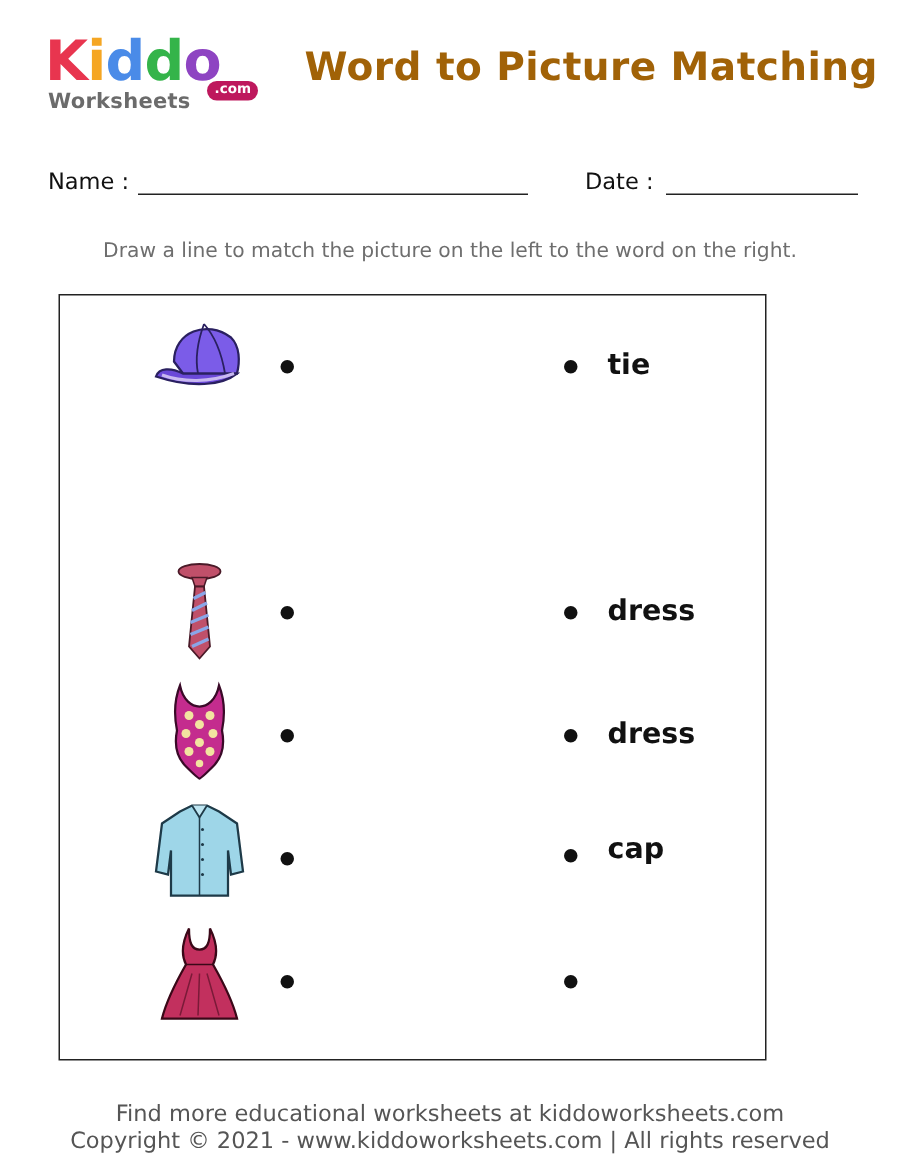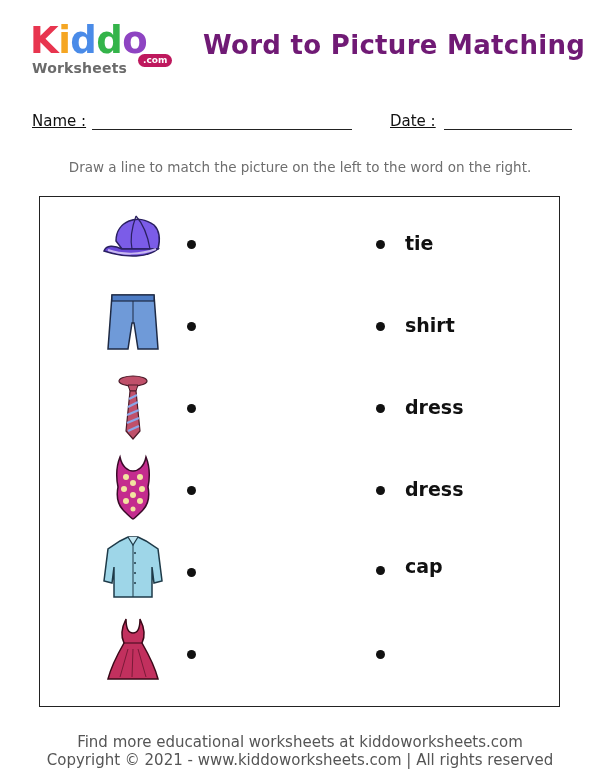--- a/index.html
+++ b/index.html
@@ -5,29 +5,29 @@
     * { margin: 0; padding: 0; box-sizing: border-box; }
     html, body { width: 600px; height: 776px; background: #ffffff; overflow: hidden; }
     body { position: relative; font-family: "Liberation Sans", sans-serif; color: #111; }
 
     .logo { position: absolute; left: 28px; top: 26px; width: 145px; height: 58px; }
     .logo-kiddo { position: absolute; left: 2px; top: -2px; font-family: "DejaVu Sans", sans-serif; font-weight: bold; font-size: 37px; letter-spacing: -0.5px; line-height: 34px; }
     .logo-kiddo span { display: inline-block; }
     .logo-works { position: absolute; left: 4px; top: 34px; font-family: "DejaVu Sans", sans-serif; font-weight: bold; font-size: 14px; color: #6b6b6b; letter-spacing: 0.2px; }
     .logo-com { position: absolute; left: 110px; top: 28px; background: #be185d; color: #fff; font-size: 9px; font-weight: bold; padding: 1px 5px 2px; border-radius: 8px; font-family: "DejaVu Sans", sans-serif; text-align: center; }
 
-    .title { position: absolute; left: 203px; top: 30px; font-family: "DejaVu Sans", sans-serif; font-weight: bold; font-size: 26px; letter-spacing: 0.3px; color: #701a75; white-space: nowrap; }
+    .title { position: absolute; left: 203px; top: 30px; font-family: "DejaVu Sans", sans-serif; font-weight: bold; font-size: 26px; letter-spacing: 0.3px; color: #a16207; white-space: nowrap; }
 
     .field-row { position: absolute; top: 112px; left: 32px; width: 540px; height: 22px; font-family: "DejaVu Sans", sans-serif; font-size: 15px; }
-    .field-label { position: absolute; top: 0; text-decoration: underline; }
+    .field-label { position: absolute; top: 0; }
     .field-line { position: absolute; top: 17px; border-bottom: 1.5px solid #222; height: 0; }
 
     .instructions { position: absolute; top: 159px; left: 0; width: 600px; text-align: center; font-family: "DejaVu Sans", sans-serif; font-size: 13.5px; color: #6e6e6e; }
 
-    .box { position: absolute; left: 39px; top: 196px; width: 521px; height: 511px; border: 1.5px solid #222; }
+    .box { position: absolute; left: 39px; top: 196px; width: 472px; height: 511px; border: 1.5px solid #222; }
 
     .row { position: absolute; left: 0; width: 100%; height: 80px; }
     .pic { position: absolute; left: 58px; width: 70px; height: 70px; }
     .dot { position: absolute; width: 9px; height: 9px; border-radius: 50%; background: #111; }
     .dot-left { left: 147px; }
     .dot-right { left: 336px; }
     .word { position: absolute; left: 365px; font-family: "DejaVu Sans", sans-serif; font-size: 19px; font-weight: 600; color: #111; }
 
     .footer { position: absolute; left: 0; width: 600px; text-align: center; font-family: "DejaVu Sans", sans-serif; font-size: 15px; color: #555; }
   </style>
@@ -60,30 +60,20 @@
       <path d="M18 38 C18 18 40 10 56 22 C62 28 62 38 60 46 L24 46 Z" fill="#7b5ce8" stroke="#2a2060" stroke-width="1.5"></path>
       <path d="M24 46 L60 46 C50 54 30 56 6 48 C8 42 16 42 24 46 Z" fill="#6a48d8" stroke="#2a2060" stroke-width="1.5"></path>
       <path d="M10 47 C24 52 42 52 58 46" stroke="#c8b8f0" stroke-width="2" fill="none"></path>
       <path d="M38 13 C34 24 32 36 34 46 M38 13 C46 22 50 34 52 46" stroke="#2a2060" stroke-width="1.2" fill="none"></path>
     </svg>
     <div class="dot dot-left" style="top:39px"></div>
     <div class="dot dot-right" style="top:39px"></div>
     <div class="word" style="top:31px">tie</div>
   </div>
 
-  <div class="row" style="top:86px">
-    <svg class="pic" style="top:6px" viewBox="0 0 70 70">
-      <path d="M14 6 L56 6 L60 60 L40 60 L36 34 L34 34 L30 60 L10 60 Z" fill="#6f9ad8" stroke="#1e2a44" stroke-width="1.5"></path>
-      <rect x="14" y="6" width="42" height="6" fill="#4d7cc4" stroke="#1e2a44" stroke-width="1.2"></rect>
-      <path d="M35 12 L35 34" stroke="#1e2a44" stroke-width="1"></path>
-    </svg>
-    <div class="dot dot-left" style="top:39px"></div>
-    <div class="dot dot-right" style="top:39px"></div>
-    <div class="word" style="top:31px">shirt</div>
-  </div>
 
   <div class="row" style="top:168px">
     <svg class="pic" style="top:8px" viewBox="0 0 70 70">
       <ellipse cx="35" cy="8" rx="14" ry="5" fill="#c0506a" stroke="#4a1a28" stroke-width="1.2"></ellipse>
       <path d="M30 12 L40 12 L38 18 L32 18 Z" fill="#c0506a" stroke="#4a1a28" stroke-width="1"></path>
       <path d="M32 18 L38 18 L42 58 L35 66 L28 58 Z" fill="#c0506a" stroke="#4a1a28" stroke-width="1.2"></path>
       <path d="M31 26 L39 22 M30 34 L40 29 M29 42 L41 37 M29 50 L41 45 M30 58 L41 53" stroke="#8aa6e8" stroke-width="2.2"></path>
     </svg>
     <div class="dot dot-left" style="top:39px"></div>
     <div class="dot dot-right" style="top:39px"></div>

